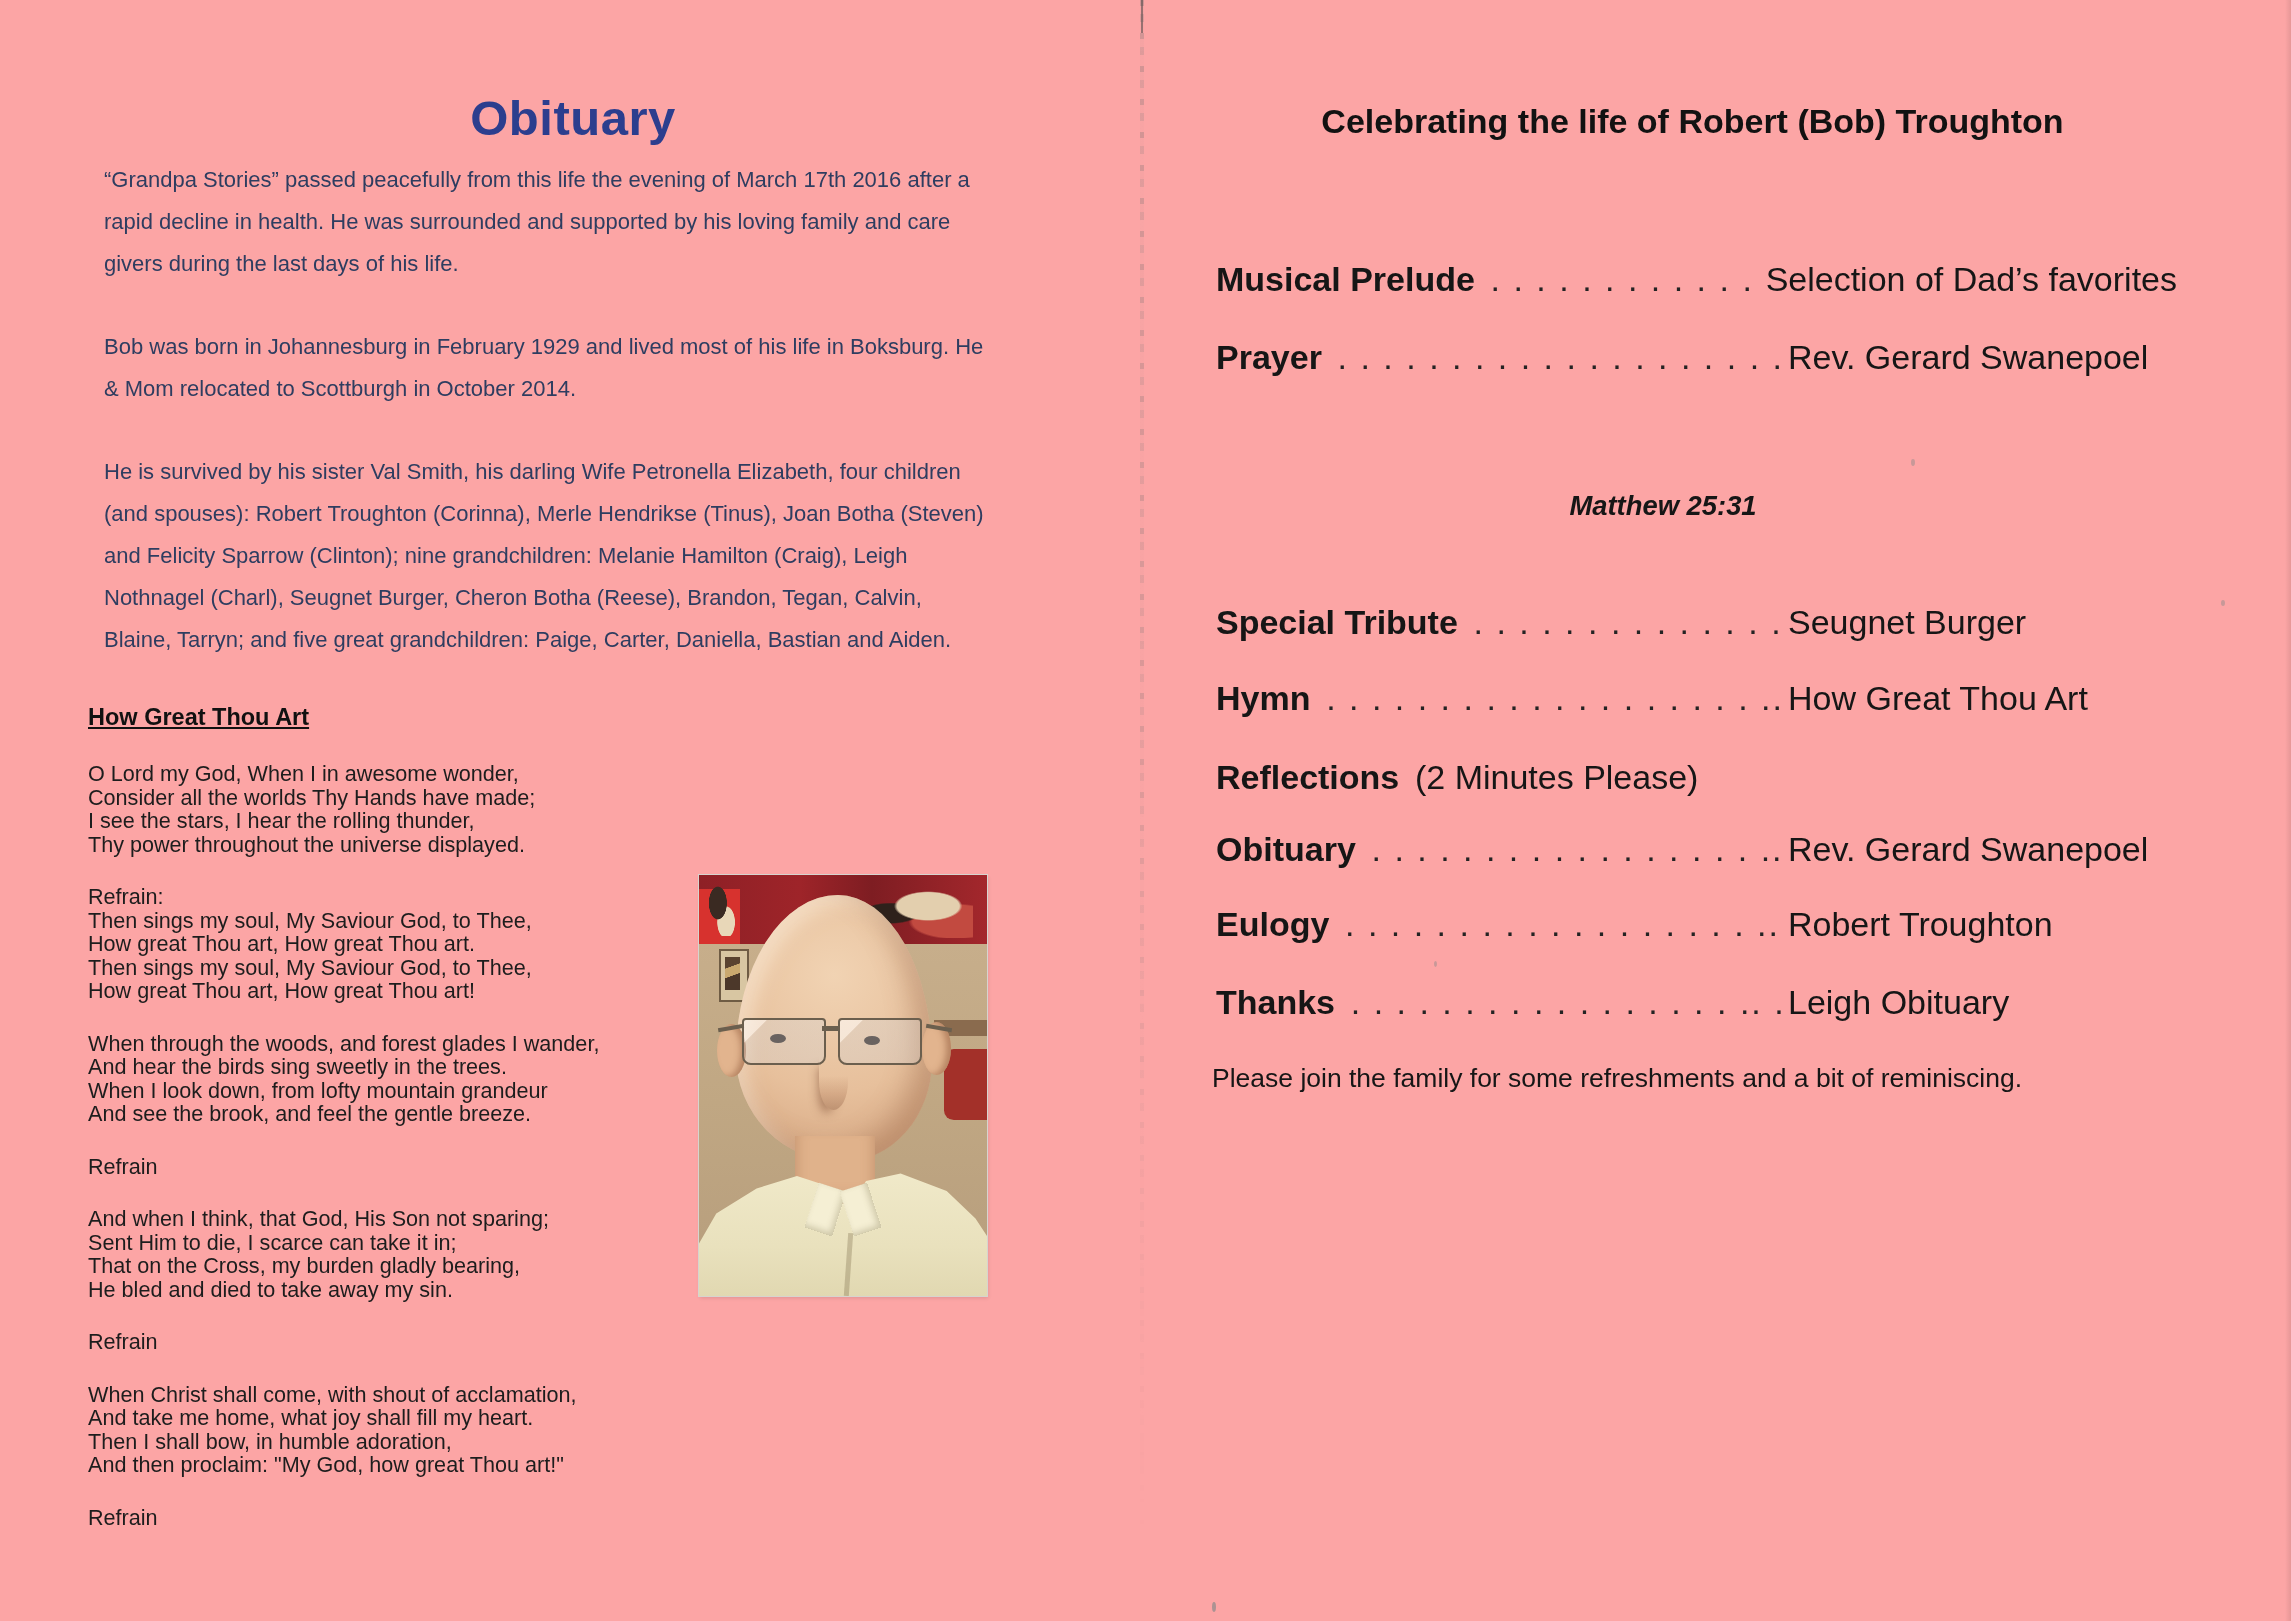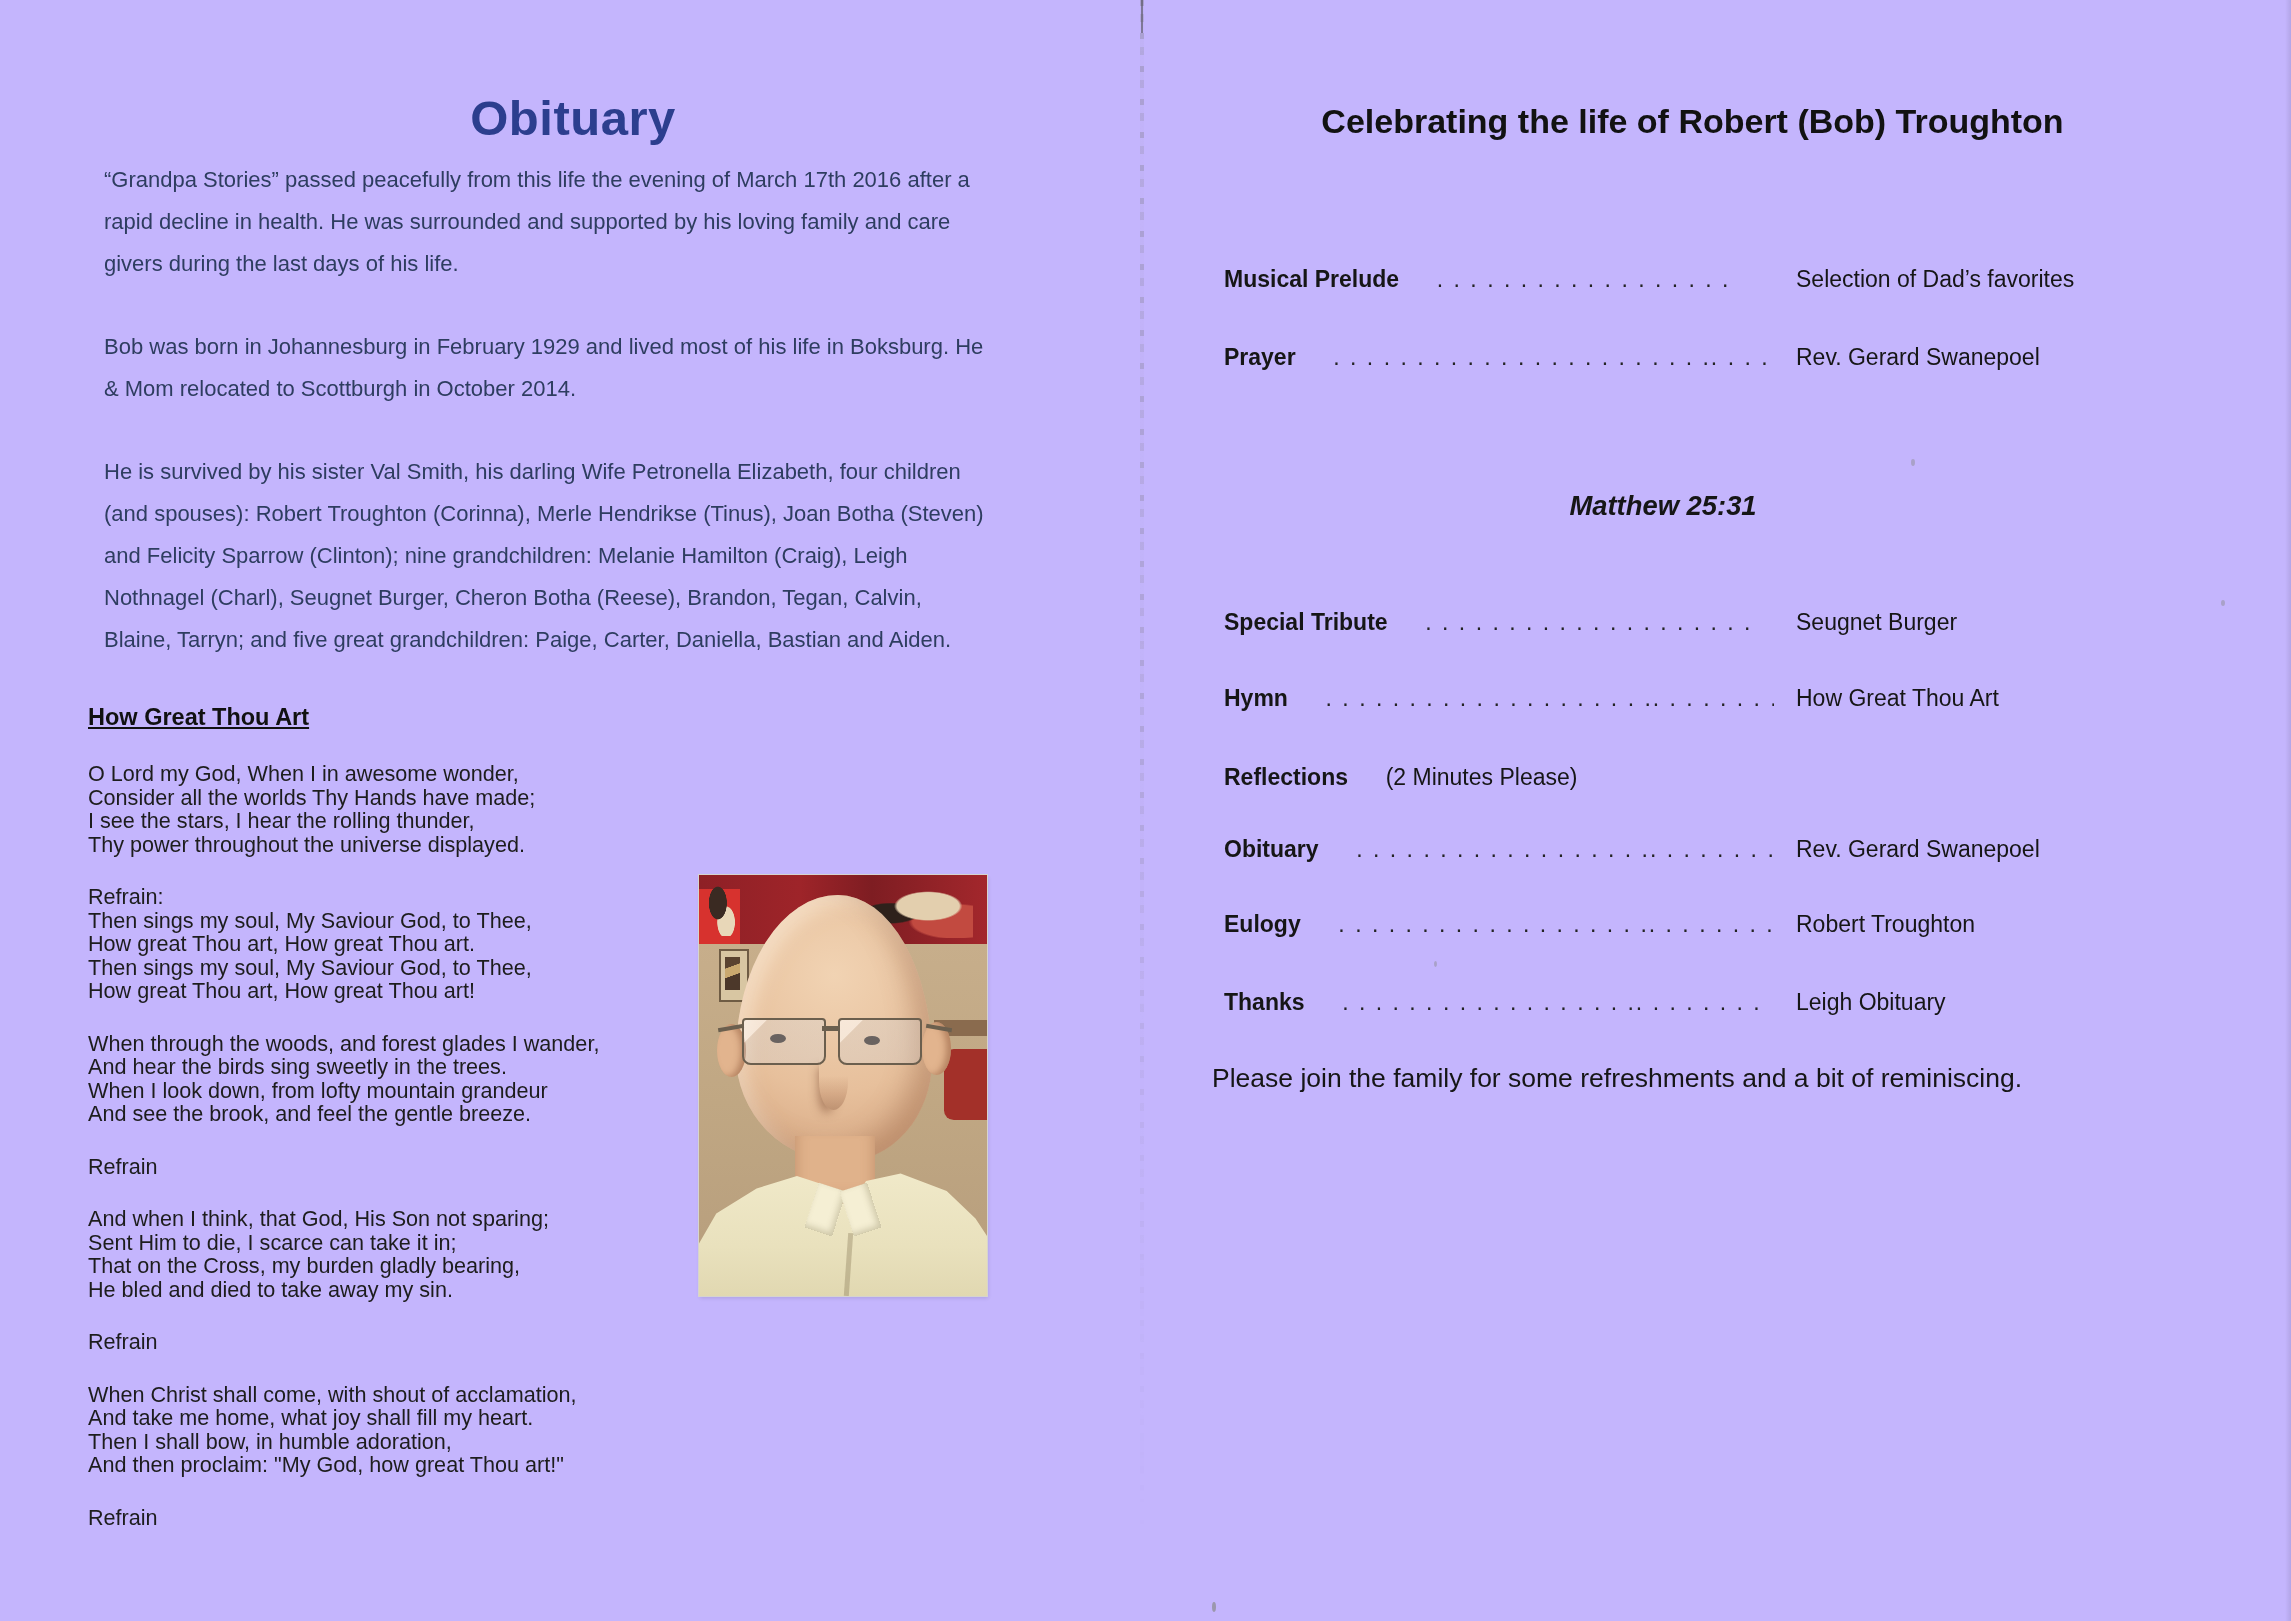--- a/index.html
+++ b/index.html
@@ -2,21 +2,21 @@
 <html style="--title-blue: #2c3e8e; --body-navy: #2e3d60; --ink-black: #161616;"><head>
 <meta charset="utf-8">
 <style>
   html,body{margin:0;padding:0;}
   body{
     width:2292px;height:1621px;position:relative;
     background:#fbfbfa;
     font-family:"Liberation Sans","DejaVu Sans",sans-serif;
     color:#1a1a1a;overflow:hidden;
   }
-  .sheet{position:absolute;inset:0;background:#c4b5fd;}
+  .sheet{position:absolute;inset:0;background:#fca5a5;}
 
   
   .fold{
     position:absolute;left:1140px;top:0;width:3.9px;height:100%;
     background:repeating-linear-gradient(to bottom,
       rgba(110,110,110,.30) 0 5.9px, rgba(140,140,140,.06) 5.9px 13.7px,
       rgba(120,120,120,.22) 13.7px 21.6px, rgba(150,150,150,.04) 21.6px 33px);
     -webkit-mask-image:linear-gradient(to bottom,#000 0%,rgba(0,0,0,.75) 45%,rgba(0,0,0,.25) 72%,transparent 95%);
     mask-image:linear-gradient(to bottom,#000 0%,rgba(0,0,0,.75) 45%,rgba(0,0,0,.25) 72%,transparent 95%);
   }
@@ -108,22 +108,22 @@
   .ph-collar.l{left:112px;transform:rotate(18deg);}
   .ph-collar.r{left:147px;transform:rotate(-18deg);}
   .ph-placket{left:147px;bottom:0;width:4.9px;height:63px;background:rgba(120,105,70,.32);transform:rotate(4deg);}
 
   
   .page-right{position:absolute;left:1212px;top:0;width:961px;height:100%;color:var(--ink-black,#161616);}
   .page-right h1{
     position:absolute;top:102px;left:0;width:100%;margin:0;text-align:center;
     font-size:34px;font-weight:bold;color:#121212;
   }
-  .prow{position:absolute;left:12px;width:100%;display:flex;align-items:baseline;
-    font-size:23px;line-height:33px;gap:22px;}
+  .prow{position:absolute;left:4px;width:100%;display:flex;align-items:baseline;
+    font-size:34px;line-height:33px;}
   .plabel{font-weight:bold;white-space:nowrap;}
   .pdots{flex:1 1 auto;overflow:hidden;white-space:nowrap;padding:0 9.8px 0 15.7px;
     letter-spacing:2px;color:#232323;}
   .pvalue{flex:0 0 389px;white-space:nowrap;}
   .psuffix{margin-left:15.7px;font-weight:normal;white-space:nowrap;}
   .row-musical{top:263px}.row-prayer{top:341px}.row-scripture{top:416px}
   .row-special{top:606px}.row-hymn{top:682px}.row-reflections{top:761px}
   .row-obituary{top:833px}.row-eulogy{top:908px}.row-thanks{top:986px}
   .scripture-ref{position:absolute;top:490px;left:0;width:902px;text-align:center;
     font-size:27.4px;font-style:italic;font-weight:bold;}

